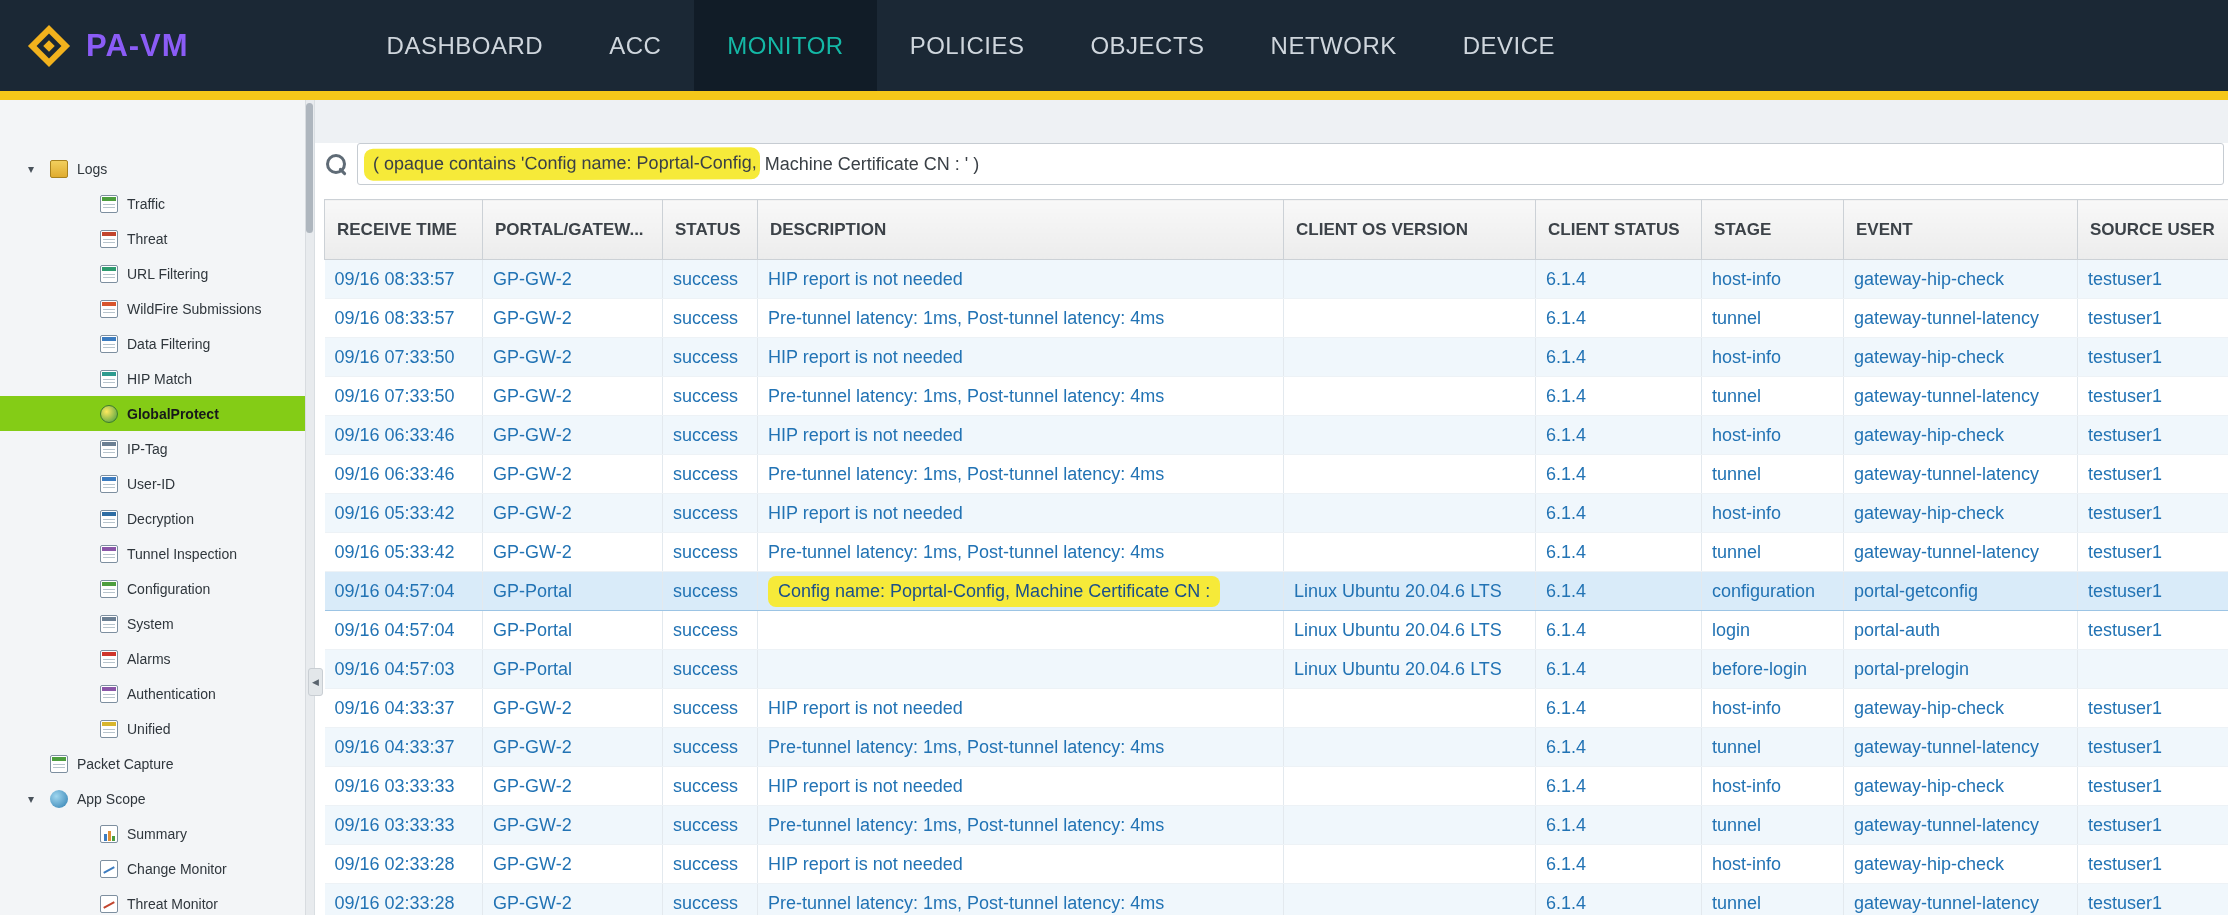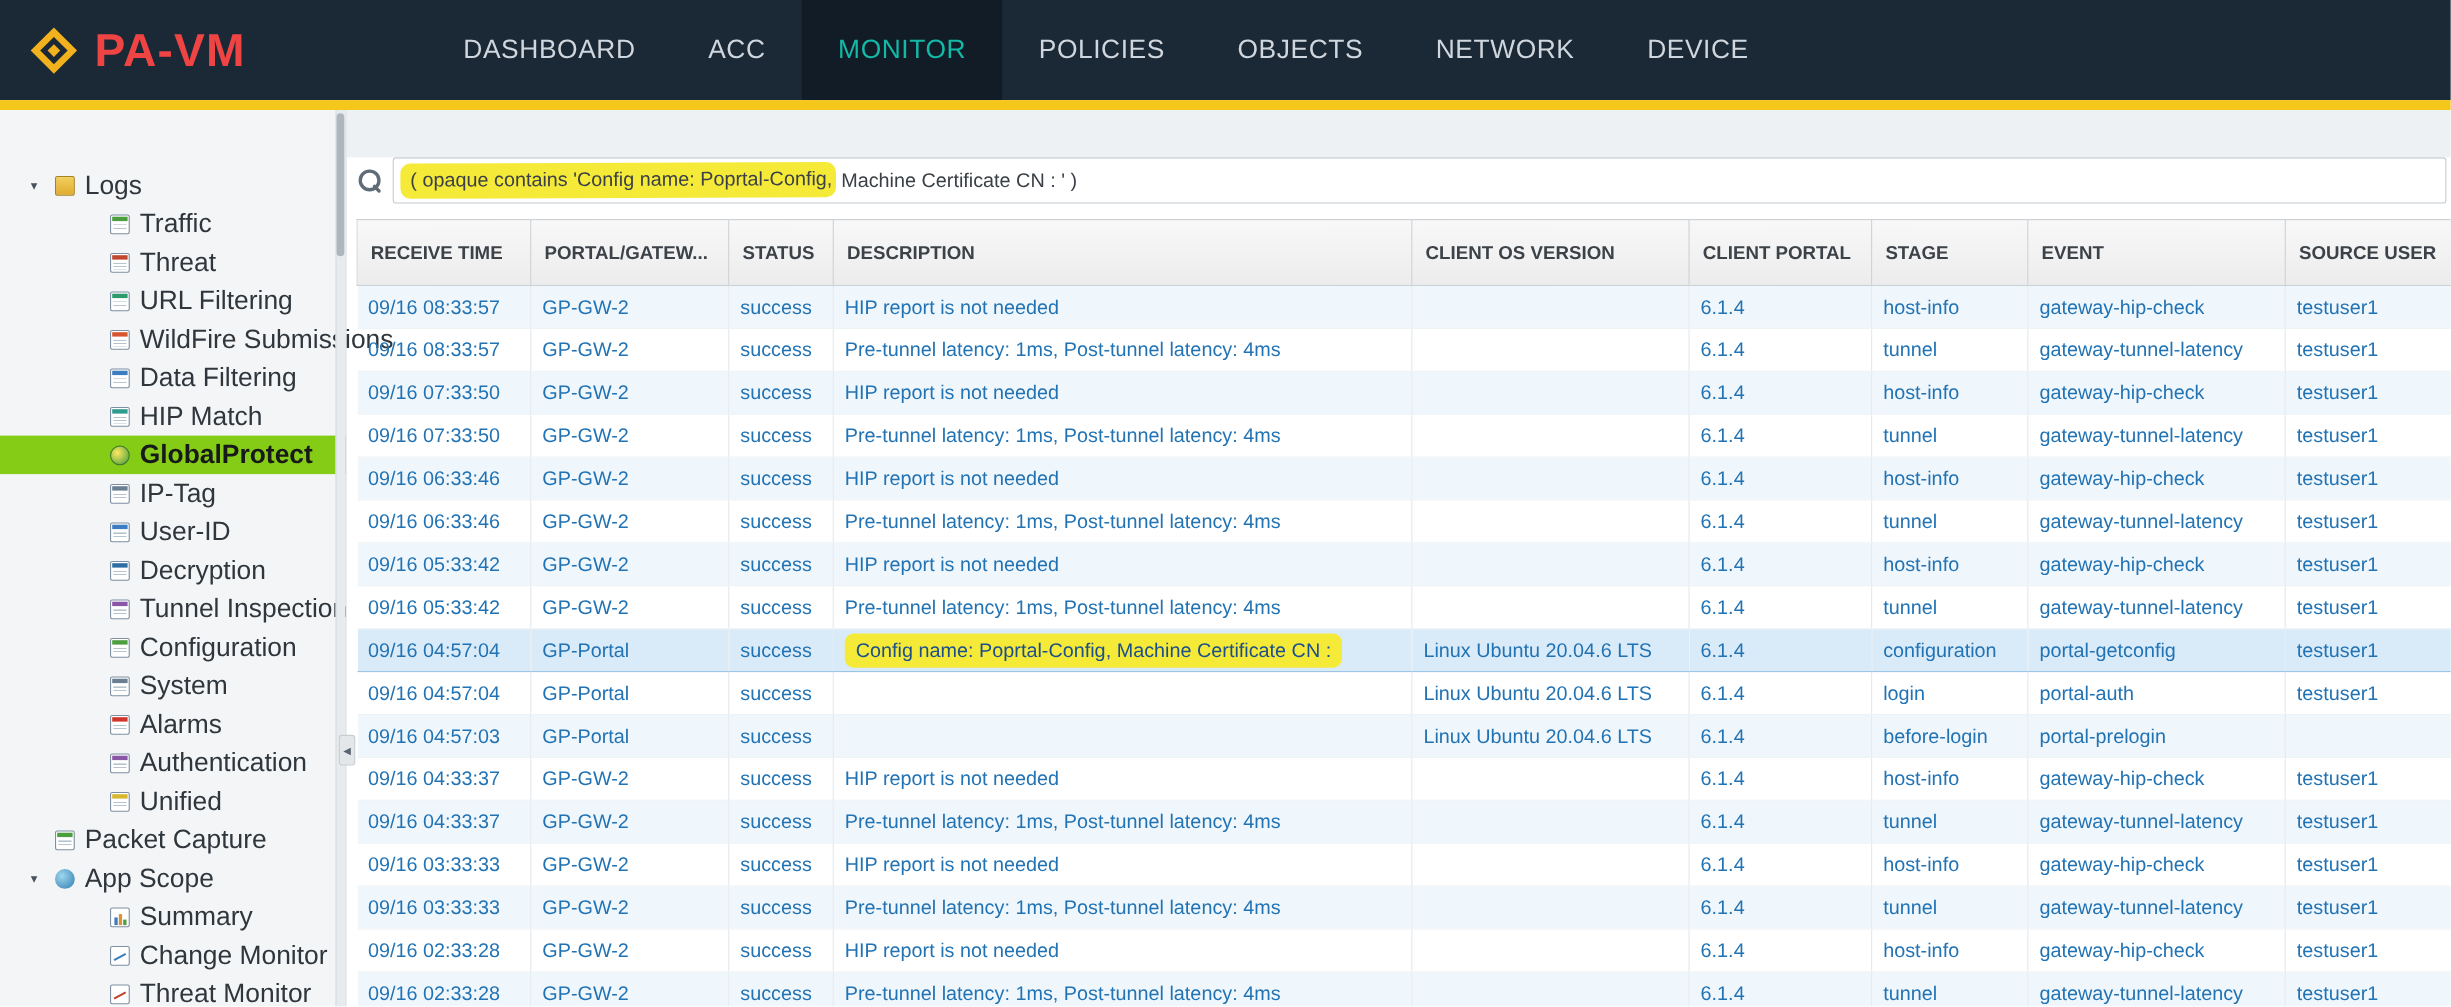--- a/index.html
+++ b/index.html
@@ -3,31 +3,31 @@
 <meta charset="utf-8">
 <style>
   *{margin:0;padding:0;box-sizing:border-box}
   html,body{width:2228px;height:915px;overflow:hidden;background:#fff;
     font-family:"Liberation Sans",sans-serif;position:relative}
 
   
   .nav{position:absolute;left:0;top:0;width:100%;height:91px;background:#1b2835;display:flex;align-items:stretch}
   .brand{display:flex;align-items:center;gap:14px;padding-left:26px}
   .brand-logo{width:46px;height:46px;flex:none}
-  .brand-name{color:#ef4444;font-size:42px;font-weight:700;letter-spacing:1px}
+  .brand-name{color:#8b5cf6;font-size:31px;font-weight:700;letter-spacing:1px}
   .nav-items{display:flex;align-items:stretch;margin-left:165px}
   .nav-item{display:flex;align-items:center;padding:0 33px;color:#cfd6dd;font-size:24px;letter-spacing:.5px;cursor:pointer}
   .nav-item.active{background:#111c27;color:#14b8a6}
   .stripe{position:absolute;left:0;top:91px;width:100%;height:9px;background:#f5c71a}
   .band{position:absolute;left:0;top:100px;width:100%;height:43px;background:#eef1f4}
 
   
   .sidebar{position:absolute;left:0;top:100px;width:315px;bottom:0;background:#f3f5f7;border-right:1px solid #d9dee2}
   .side-list{padding-top:51px}
-  .side-item{display:flex;align-items:center;height:35px;font-size:24px;color:#2f363c;cursor:pointer}
+  .side-item{display:flex;align-items:center;height:35px;font-size:14px;color:#2f363c;cursor:pointer}
   .side-item.lvl0{padding-left:28px}
   .side-item.lvl1{padding-left:78px}
   .side-item.selected{background:#84cc16;font-weight:700;color:#17191b}
   .caret{width:22px;flex:none;font-size:12px;color:#49525b;visibility:hidden}
   .side-item.folder .caret{visibility:visible}
   .caret::before{content:"▾"}
   .side-label{margin-left:9px;white-space:nowrap}
 
   
   .si{width:18px;height:18px;border:1px solid #7d8fa0;border-radius:2px;background:#fff;position:relative;flex:none}
@@ -280,21 +280,21 @@
           <th>
     <span>STATUS</span>
   </th>
           <th>
     <span>DESCRIPTION</span>
   </th>
           <th>
     <span>CLIENT OS VERSION</span>
   </th>
           <th>
-    <span>CLIENT PORTAL</span>
+    <span>CLIENT STATUS</span>
   </th>
           <th>
     <span>STAGE</span>
   </th>
           <th>
     <span>EVENT</span>
   </th>
           <th>
     <span>SOURCE USER</span>
   </th>

